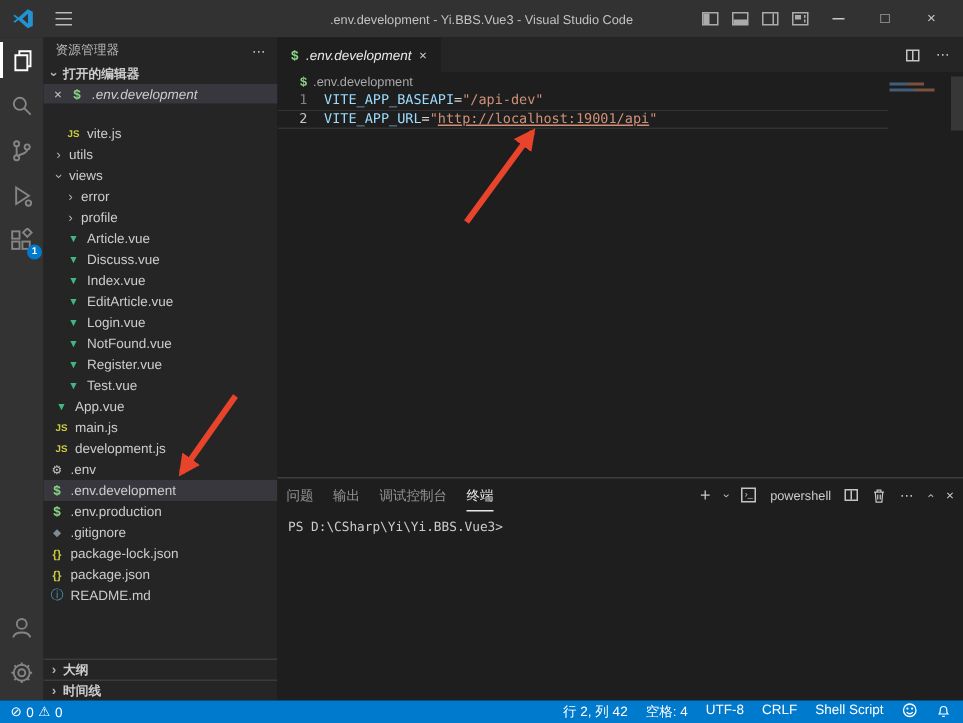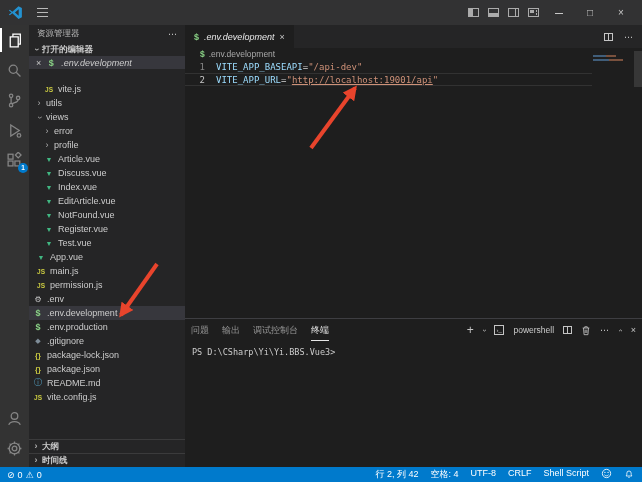--- a/index.html
+++ b/index.html
@@ -108,20 +108,21 @@
 </head>
 <body>
 
 <div class="window" style="--accent: #007acc; --arrow: #e8442c; --tk-var: #9cdcfe; --tk-str: #ce9178; --tk-op: #d4d4d4;">
 
   <div class="titlebar">
     <svg class="vsc-logo" viewBox="0 0 16 16">
       <path fill="#2392d1" d="M11.2 1.2L4.6 7.1 2 5.1l-1.1.8 2.7 2.1-2.7 2.1 1.1.8 2.6-2 6.6 5.9 3.6-1.7v-10zM11.4 4.5v7l-4-3.5z"></path>
     </svg>
     <span class="hamburger"></span>
+    <div class="tb-title">.env.development - Yi.BBS.Vue3 - Visual Studio Code</div>
     <div class="tb-right">
       <span class="lt lt-left"></span>
       <span class="lt lt-bottom"></span>
       <span class="lt lt-right"></span>
       <span class="lt lt-grid"></span>
       <span class="win-btn"><span class="min-line"></span></span>
       <span class="win-btn">□</span>
       <span class="win-btn">×</span>
     </div>
   </div>
@@ -225,41 +226,45 @@
         <div class="tree-row" style="padding-left: 14px;">
           <span class="fi ic-vue">▼</span>
           <span>Index.vue</span>
         </div>
         <div class="tree-row" style="padding-left: 14px;">
           <span class="fi ic-vue">▼</span>
           <span>EditArticle.vue</span>
         </div>
         <div class="tree-row" style="padding-left: 14px;">
           <span class="fi ic-vue">▼</span>
+          <span>Login.vue</span>
+        </div>
+        <div class="tree-row" style="padding-left: 14px;">
+          <span class="fi ic-vue">▼</span>
           <span>NotFound.vue</span>
         </div>
         <div class="tree-row" style="padding-left: 14px;">
           <span class="fi ic-vue">▼</span>
           <span>Register.vue</span>
         </div>
         <div class="tree-row" style="padding-left: 14px;">
           <span class="fi ic-vue">▼</span>
           <span>Test.vue</span>
         </div>
         <div class="tree-row" style="padding-left: 6px;">
           <span class="fi ic-vue">▼</span>
           <span>App.vue</span>
         </div>
         <div class="tree-row" style="padding-left: 6px;">
           <span class="fi ic-js">JS</span>
           <span>main.js</span>
         </div>
         <div class="tree-row" style="padding-left: 6px;">
           <span class="fi ic-js">JS</span>
-          <span>permission.js</span>
+          <span>development.js</span>
         </div>
         <div class="tree-row" style="padding-left: 3px;">
           <span class="fi ic-gear">⚙</span>
           <span>.env</span>
         </div>
         <div class="tree-row selected" style="padding-left: 3px;">
           <span class="fi ic-shell">$</span>
           <span>.env.development</span>
         </div>
         <div class="tree-row" style="padding-left: 3px;">
@@ -274,24 +279,20 @@
           <span class="fi ic-json">{}</span>
           <span>package-lock.json</span>
         </div>
         <div class="tree-row" style="padding-left: 3px;">
           <span class="fi ic-json">{}</span>
           <span>package.json</span>
         </div>
         <div class="tree-row" style="padding-left: 3px;">
           <span class="fi ic-info">ⓘ</span>
           <span>README.md</span>
-        </div>
-        <div class="tree-row" style="padding-left: 3px;">
-          <span class="fi ic-js">JS</span>
-          <span>vite.config.js</span>
         </div>
       </div>
     <div class="sb-bottom">
       <div class="sb-sec">
         <span class="chev">›</span>
         <span>大纲</span>
       </div>
       <div class="sb-sec">
         <span class="chev">›</span>
         <span>时间线</span>

